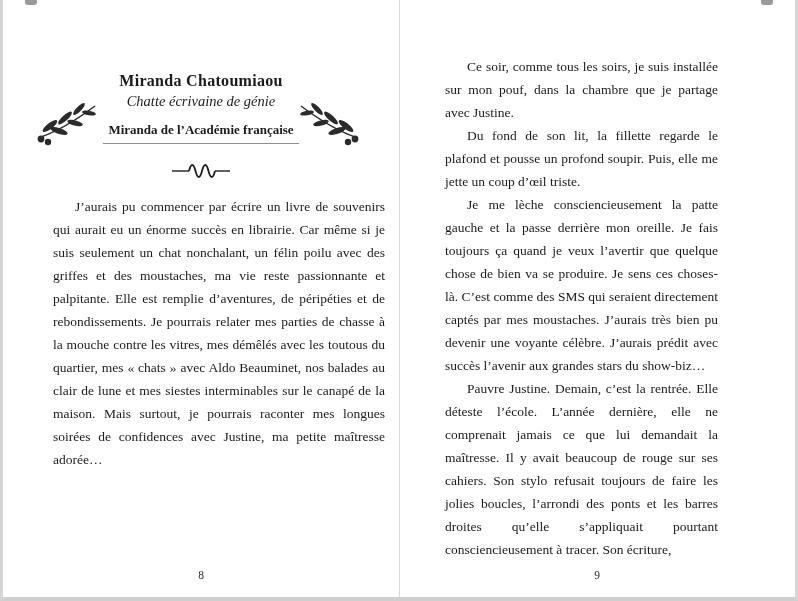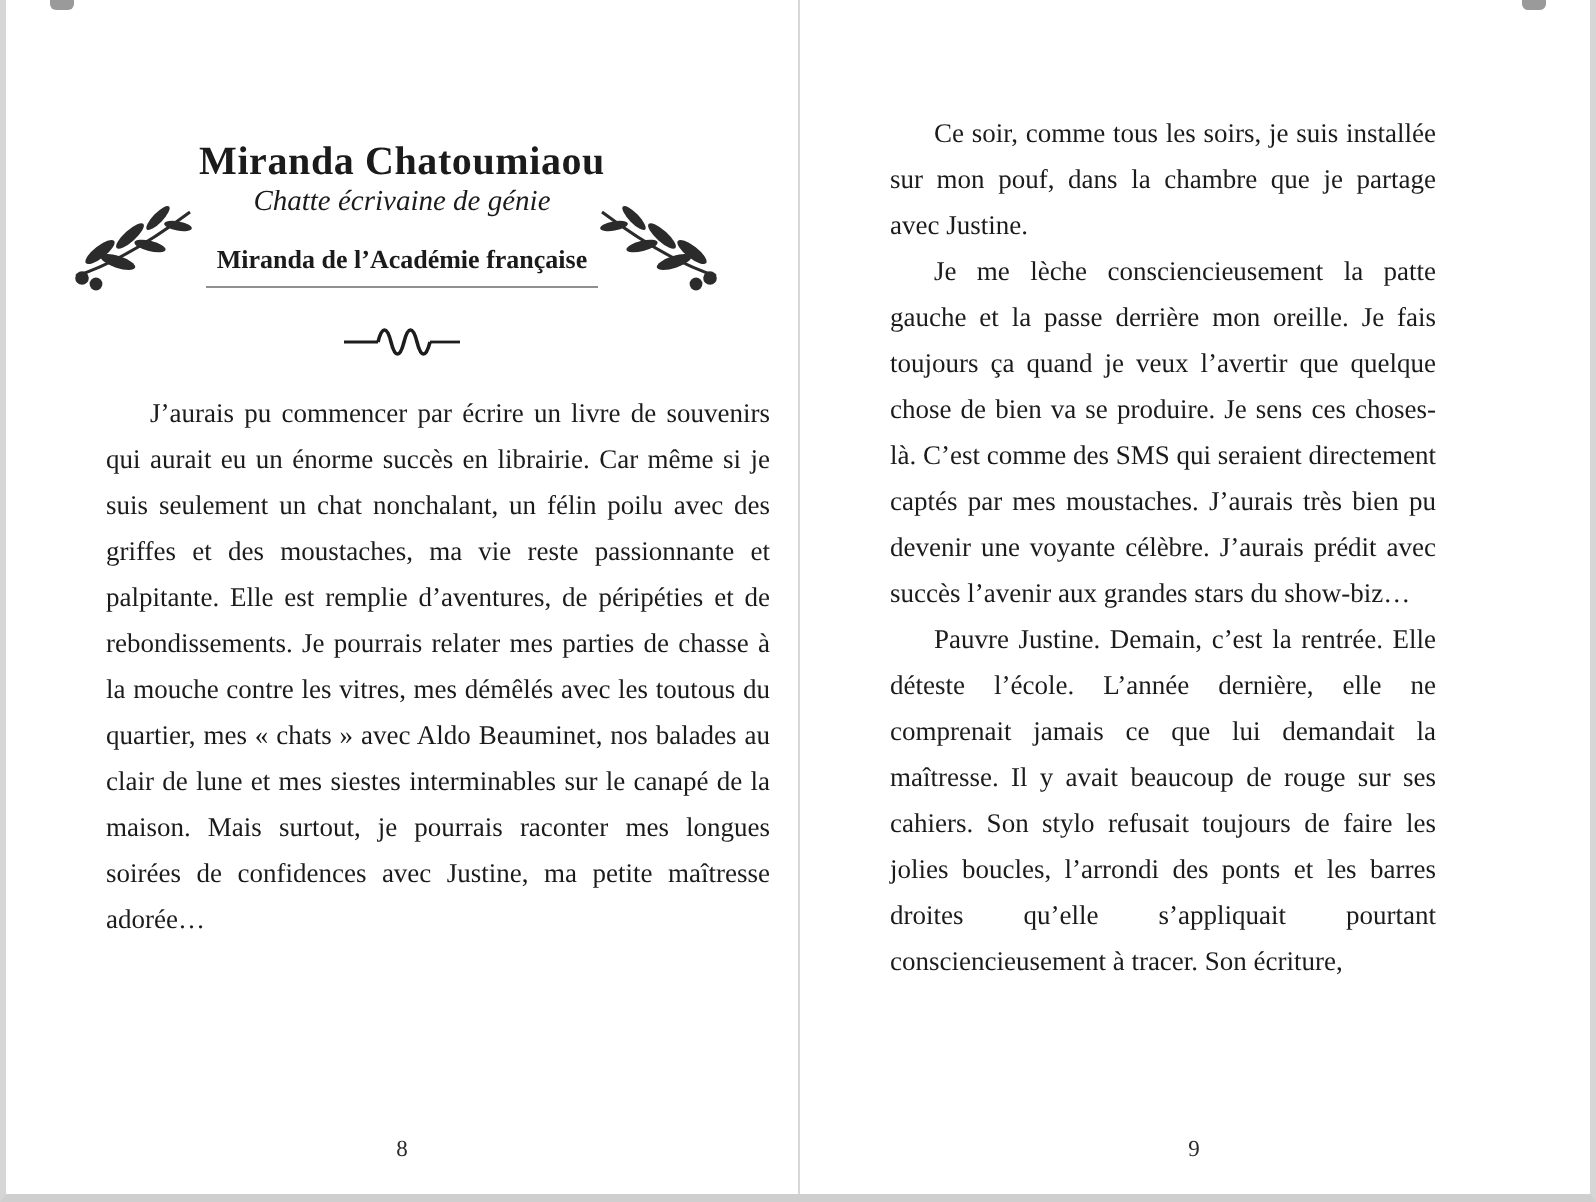--- a/index.html
+++ b/index.html
@@ -50,21 +50,21 @@
     box-sizing: border-box;
   }
   
   .chapter-header {
     position: relative;
     margin-top: 70px;
     text-align: center;
   }
   .chapter-title {
     margin: 0;
-    font-size: 20px;
+    font-size: 16px;
     font-weight: bold;
     line-height: 22px;
     letter-spacing: 0.3px;
   }
   .chapter-subtitle {
     font-style: italic;
     font-size: 14.5px;
     line-height: 18px;
   }
   .chapter-affiliation {
@@ -188,20 +188,21 @@
       <p>J’aurais pu commencer par écrire un livre de souvenirs qui aurait eu un énorme succès en librairie. Car même si je suis seulement un chat nonchalant, un félin poilu avec des griffes et des moustaches, ma vie reste passionnante et palpitante. Elle est remplie d’aventures, de péripéties et de rebondissements. Je pourrais relater mes parties de chasse à la mouche contre les vitres, mes démêlés avec les toutous du quartier, mes « chats » avec Aldo Beauminet, nos balades au clair de lune et mes siestes interminables sur le canapé de la maison. Mais surtout, je pourrais raconter mes longues soirées de confidences avec Justine, ma petite maîtresse adorée…</p>
     </div>
 
     <div class="page-number">8</div>
   </div>
 
   <div class="page page-right">
 
     <div class="body-text" lang="fr">
       <p>Ce soir, comme tous les soirs, je suis installée sur mon pouf, dans la chambre que je partage avec Justine.</p>
+      <p>Du fond de son lit, la fillette regarde le plafond et pousse un profond soupir. Puis, elle me jette un coup d’œil triste.</p>
       <p>Je me lèche consciencieusement la patte gauche et la passe derrière mon oreille. Je fais toujours ça quand je veux l’avertir que quelque chose de bien va se produire. Je sens ces choses-là. C’est comme des SMS qui seraient directement captés par mes moustaches. J’aurais très bien pu devenir une voyante célèbre. J’aurais prédit avec succès l’avenir aux grandes stars du show-biz…</p>
       <p>Pauvre Justine. Demain, c’est la rentrée. Elle déteste l’école. L’année dernière, elle ne comprenait jamais ce que lui demandait la maîtresse. Il y avait beaucoup de rouge sur ses cahiers. Son stylo refusait toujours de faire les jolies boucles, l’arrondi des ponts et les barres droites qu’elle s’appliquait pourtant consciencieusement à tracer. Son écriture,</p>
     </div>
 
     <div class="page-number">9</div>
   </div>
 
 </div>
 
 </body></html>

